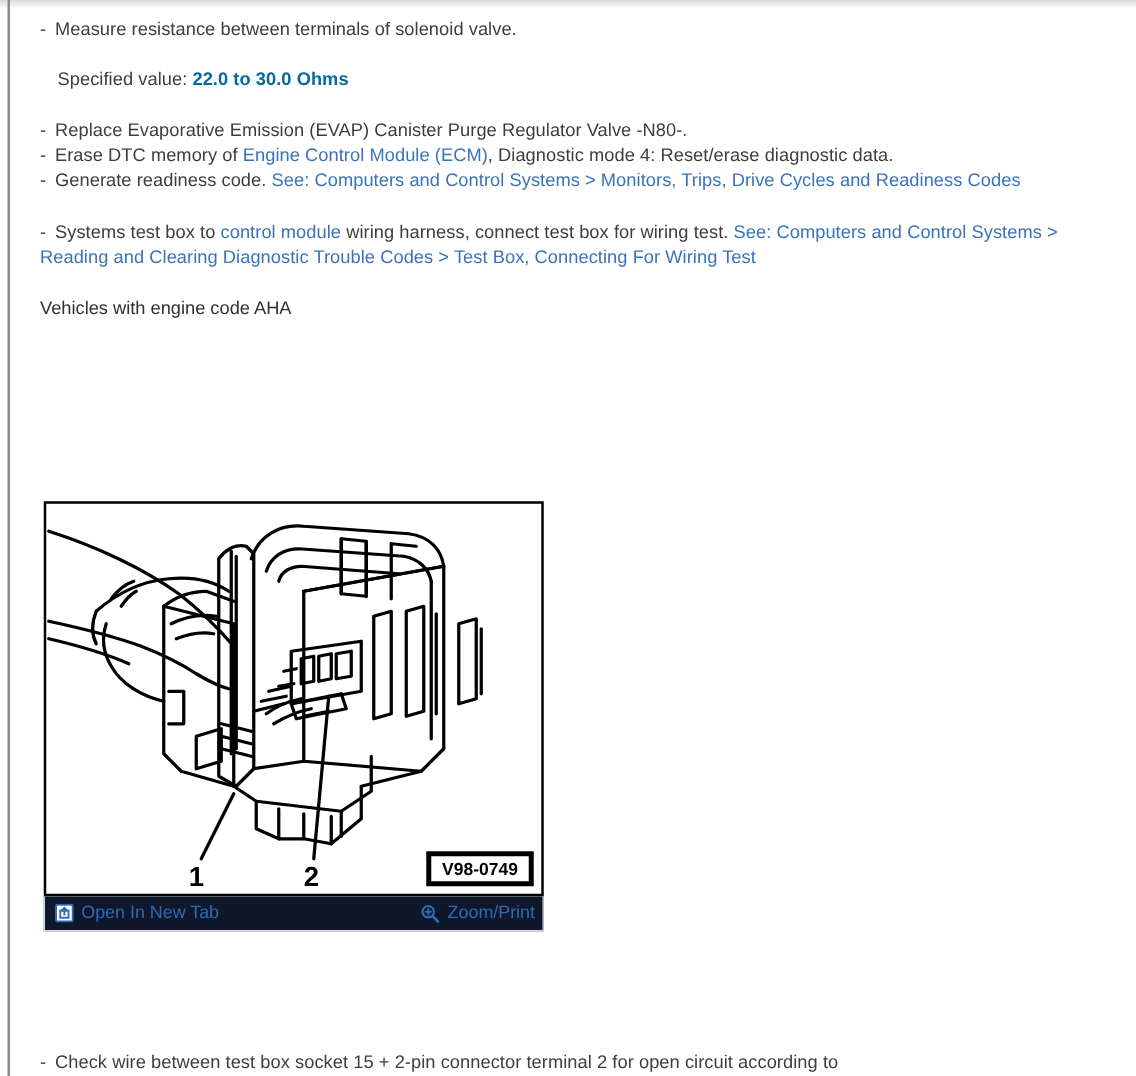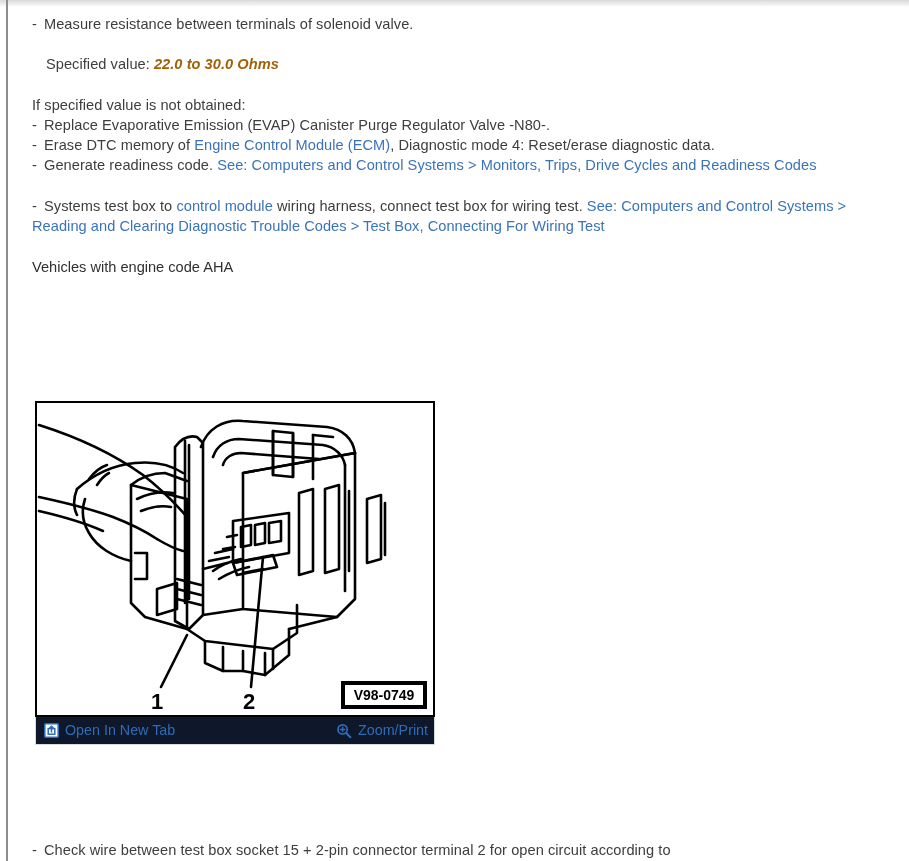--- a/index.html
+++ b/index.html
@@ -63,22 +63,21 @@
     white-space: normal;
   }
 
   .dash {
     display: inline-block;
     width: 12px;
   }
 
   b, .bold {
     font-weight: bold;
-    color: #a16207;
-    font-style: italic;
+    color: #0369a1;
   }
 
   a.link, .link {
     color: #3b73b9;
     text-decoration: none;
     cursor: pointer;
   }
 
   .heading {
     color: #303030;
@@ -150,21 +149,20 @@
 <div class="doc">
 
   <p class="para bullet-line"><span class="dash">-</span><span>Measure resistance between terminals of solenoid valve.</span></p>
 
   <div class="gap-sm"></div>
 
   <p class="para indent-1"><span>Specified value: </span><b>22.0 to 30.0 Ohms</b></p>
 
   <div class="gap-md"></div>
 
-  <p class="para">If specified value is not obtained:</p>
 
   <p class="para bullet-line"><span class="dash">-</span><span>Replace Evaporative Emission (EVAP) Canister Purge Regulator Valve -N80-.</span></p>
 
   <p class="para bullet-line"><span class="dash">-</span><span>Erase DTC memory of </span><a class="link">Engine Control Module (ECM)</a><span>, Diagnostic mode 4: Reset/erase diagnostic data.</span></p>
 
   <p class="para bullet-line"><span class="dash">-</span><span>Generate readiness code. </span><a class="link">See: Computers and Control Systems &gt; Monitors, Trips, Drive Cycles and Readiness Codes</a></p>
 
   <div class="gap-md"></div>
 
 

